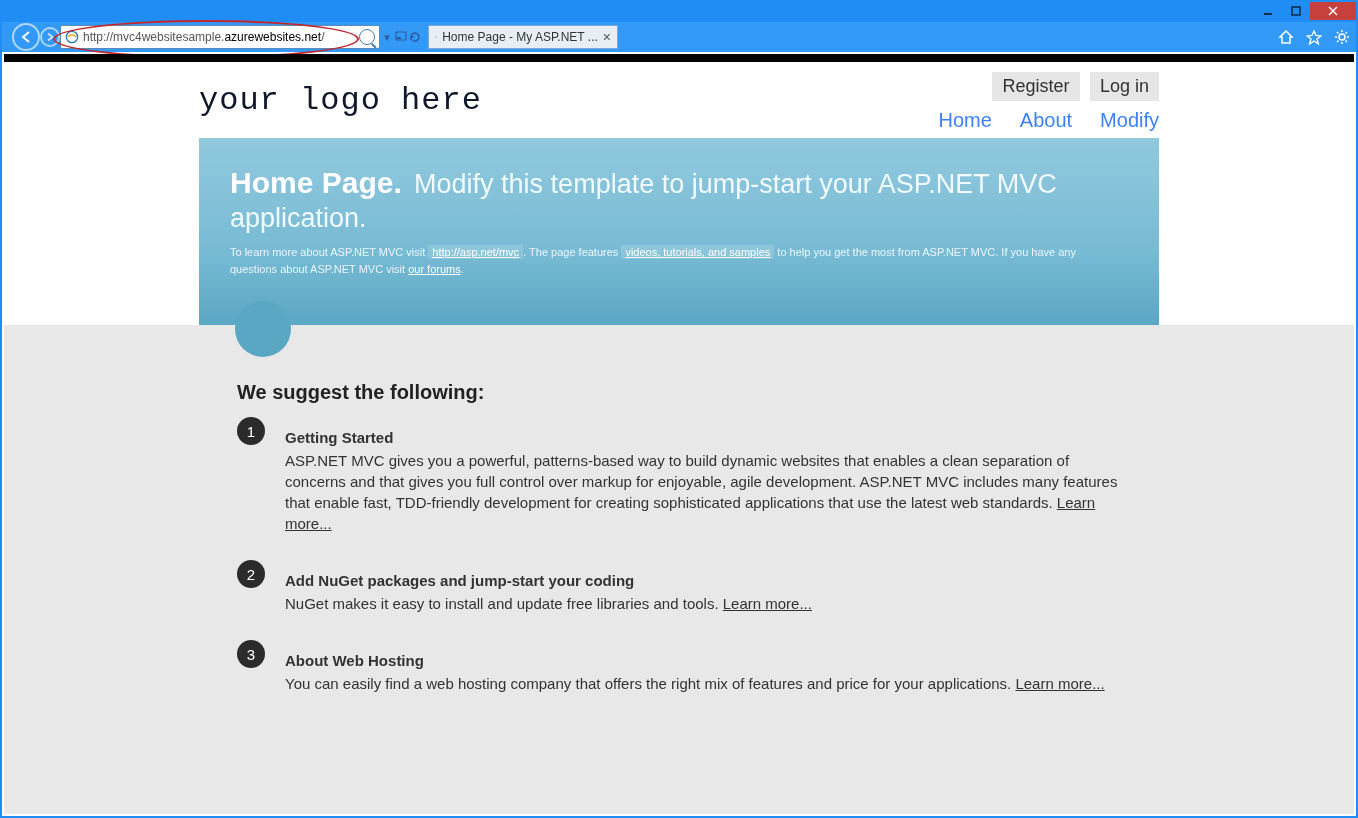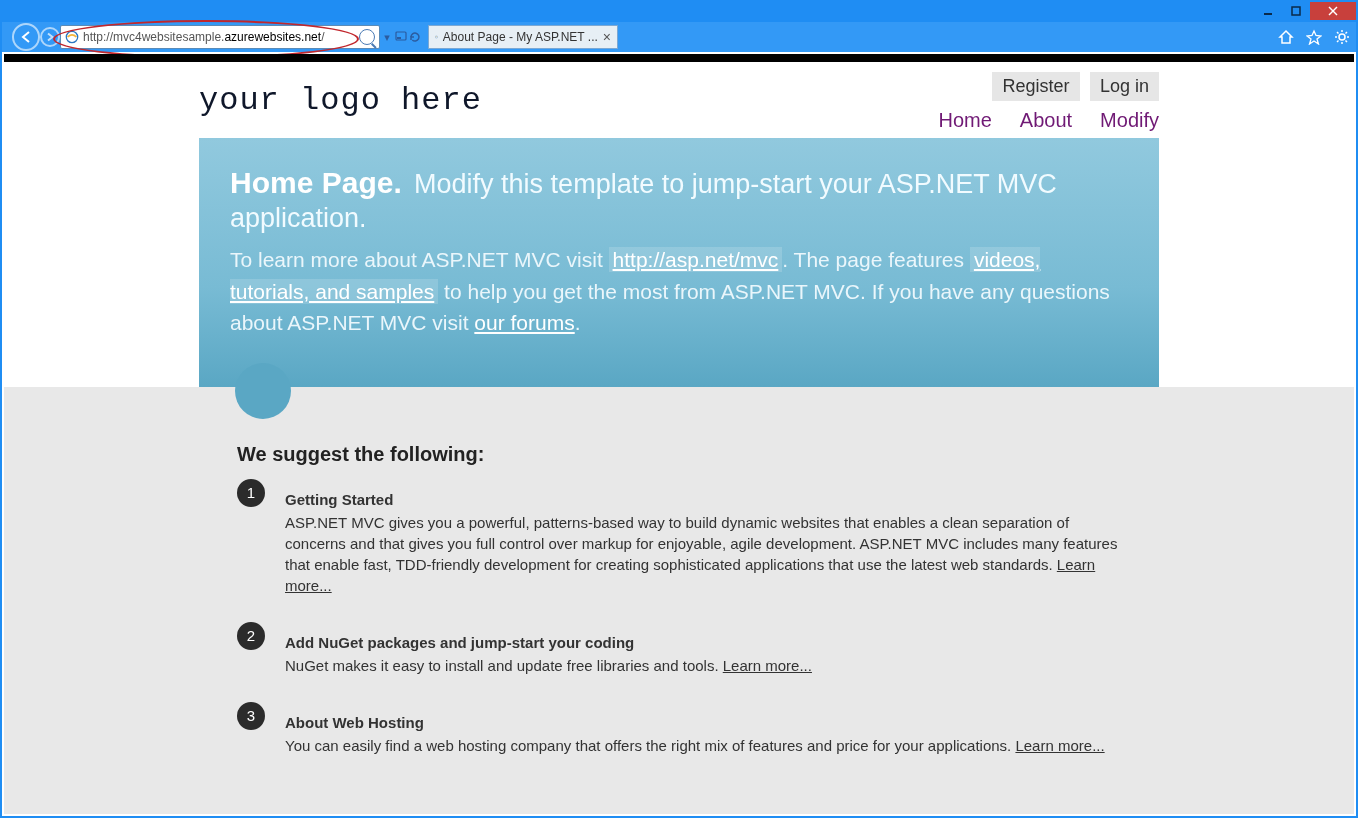--- a/index.html
+++ b/index.html
@@ -155,36 +155,36 @@
   .header-right { text-align: right; }
   .auth-links { margin-bottom: 8px; }
   .authbtn {
     display: inline-block;
     background: #e6e6e6;
     color: #333;
     font-size: 18px;
     padding: 4px 10px;
     margin-left: 6px;
   }
-  .nav-links { display:flex; gap: 28px; justify-content:flex-end; font-size: 20px; color: #701a75; }
+  .nav-links { display:flex; gap: 28px; justify-content:flex-end; font-size: 20px; color: #3b82f6; }
   .nav-links span { cursor:pointer; }
 
   
   .hero {
     margin-top: 6px;
     background: linear-gradient(to bottom, #91c9de 0%, #78bbd4 60%, #5aa7c4 100%);
     color: #fff;
     padding: 28px 38px 48px 31px;
     position: relative;
   }
   .hero h1 { margin:0 0 10px 0; font-weight:600; font-size: 30px; }
   .hero h1 .sub {
     font-weight: 300; font-size: 27px; color:#f1fbff; margin-left:4px;
   }
-  .hero p { margin:0; font-size: 21px; line-height:1.5; color:#eaf6fb; }
+  .hero p { margin:0; font-size: 11px; line-height:1.5; color:#eaf6fb; }
   .hero a { color:#fff; text-decoration: underline; }
   .hero a.boxed {
     background: rgba(255,255,255,0.16);
     padding: 1px 4px;
     text-decoration: underline;
   }
   .notch {
     position: absolute;
     left: 36px; bottom: -32px;
     width: 56px; height: 56px;
@@ -282,21 +282,21 @@
           <path d="M2 6 a4 4 0 1 1 1.3 3" fill="none" stroke="#2b5ca0" stroke-width="1.5"></path>
           <path d="M2 9 L2 6 L5 6" fill="none" stroke="#2b5ca0" stroke-width="1.5"></path>
         </svg>
     </div>
 
     <div class="tab">
       <svg class="fav" viewBox="0 0 16 16">
         <circle cx="8" cy="8" r="6.5" fill="none" stroke="#2b77c2" stroke-width="1.5"></circle>
         <path d="M3 8 Q8 3 13 8" fill="none" stroke="#f3b43a" stroke-width="2"></path>
       </svg>
-      <span>About Page - My ASP.NET ...</span>
+      <span>Home Page - My ASP.NET ...</span>
       <span class="tab-close" style="margin-left:auto;">×</span>
     </div>
 
     <div class="nav-right">
       <svg class="nav-right-icon" viewBox="0 0 16 16">
           <path d="M2 8 L8 2 L14 8 L12 8 L12 14 L4 14 L4 8 Z" fill="none" stroke="#fff" stroke-width="1.5"></path>
         </svg>
       <svg class="nav-right-icon" viewBox="0 0 16 16">
           <path d="M8 2 L10 6.5 L15 7 L11 10 L12.5 15 L8 12 L3.5 15 L5 10 L1 7 L6 6.5 Z" fill="none" stroke="#fff" stroke-width="1.3"></path>
         </svg>

